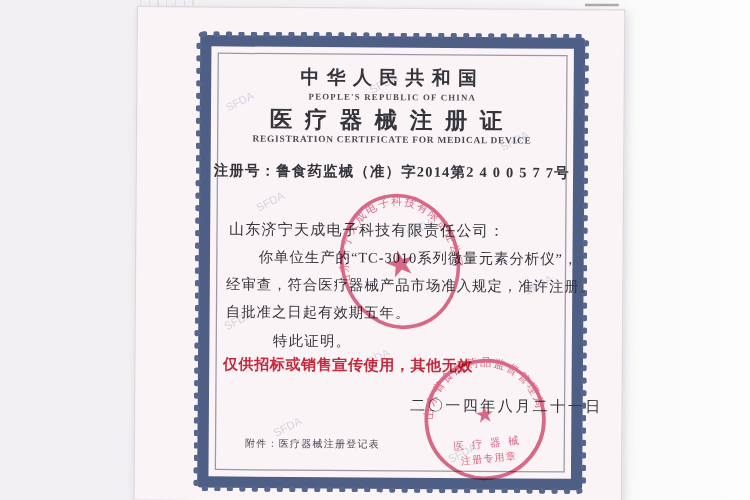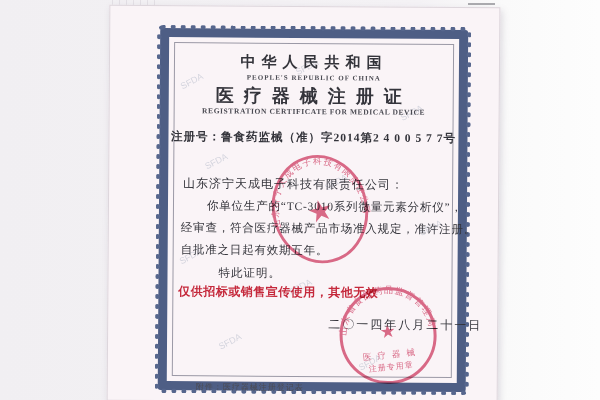--- a/index.html
+++ b/index.html
@@ -33,21 +33,21 @@
   .subtitle-en{left:0;top:78px;width:100%;text-align:center;font-size:7.5px;font-weight:700;letter-spacing:.6px;color:#4a4a52;}
   .reg-line{left:0;top:101px;width:100%;text-align:center;font-size:11.5px;font-weight:700;letter-spacing:1px;}
   .addressee{left:24px;top:147px;font-size:12px;letter-spacing:1px;}
   .body1{left:48px;top:170px;font-size:11.5px;letter-spacing:.8px;}
   .body2{left:22px;top:192px;font-size:11.5px;letter-spacing:.8px;}
   .body3{left:22px;top:214px;font-size:11.5px;letter-spacing:.8px;}
   .closing{left:60px;top:237px;font-size:11.5px;letter-spacing:1px;}
   .notice{left:20px;top:255px;font-size:12px;font-weight:700;color:#c5293c;
           font-family:"Liberation Sans","DejaVu Sans",sans-serif;letter-spacing:.5px;}
   .date{left:170px;top:287px;font-size:12px;letter-spacing:2px;}
-  .attachment{left:38px;top:321px;font-size:8px;color:#4a4a52;letter-spacing:1px;margin-top:32px;}
+  .attachment{left:38px;top:321px;font-size:8px;color:#4a4a52;letter-spacing:1px;}
   .wm{position:absolute;font-family:"Liberation Sans","DejaVu Sans",sans-serif;
       font-size:9px;color:#8e9ab0;opacity:.35;transform:rotate(-28deg);pointer-events:none;}
   .seal{position:absolute;opacity:.8;mix-blend-mode:multiply;}
   .seal-company{left:158px;top:142px;width:106px;height:120px;transform:rotate(-14deg);}
   .seal-authority{left:228px;top:276px;width:104px;height:104px;transform:rotate(-6deg);}
 </style>
 </head>
 <body>
 
 <div class="stage">

